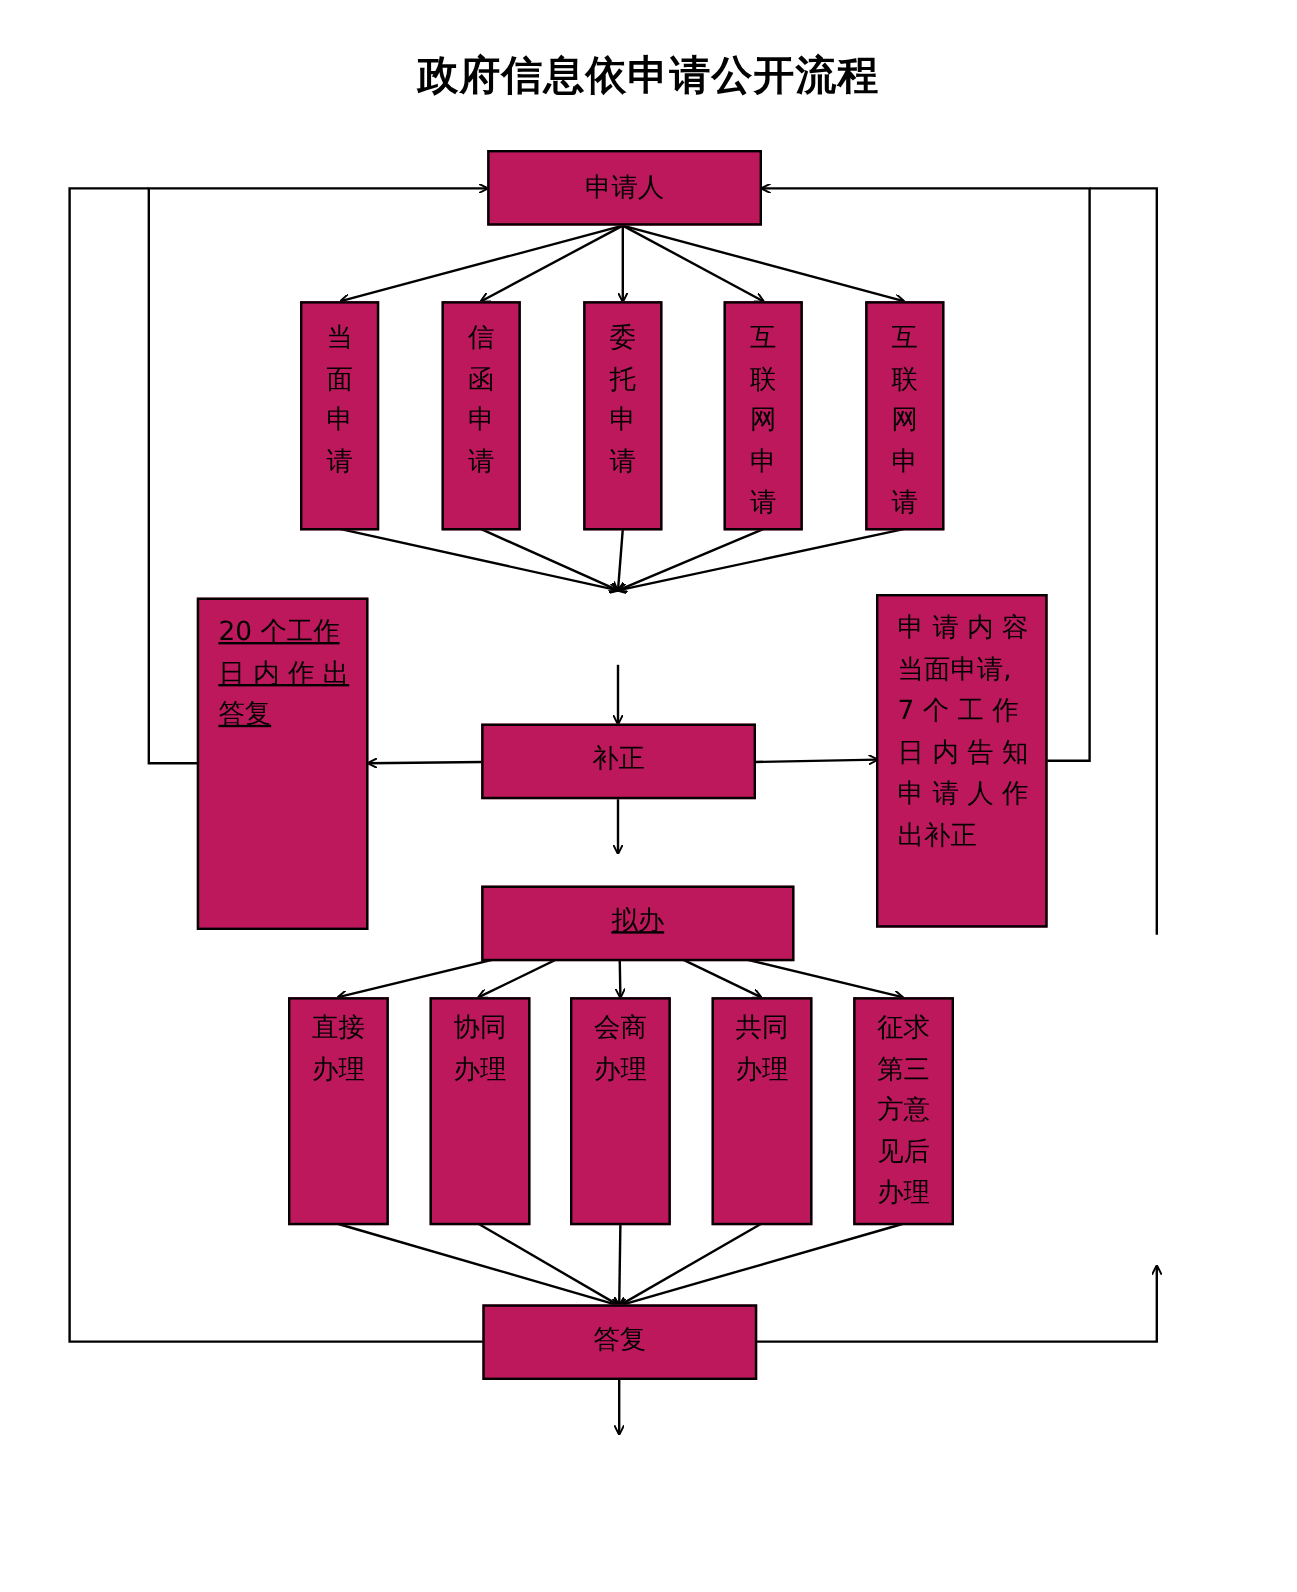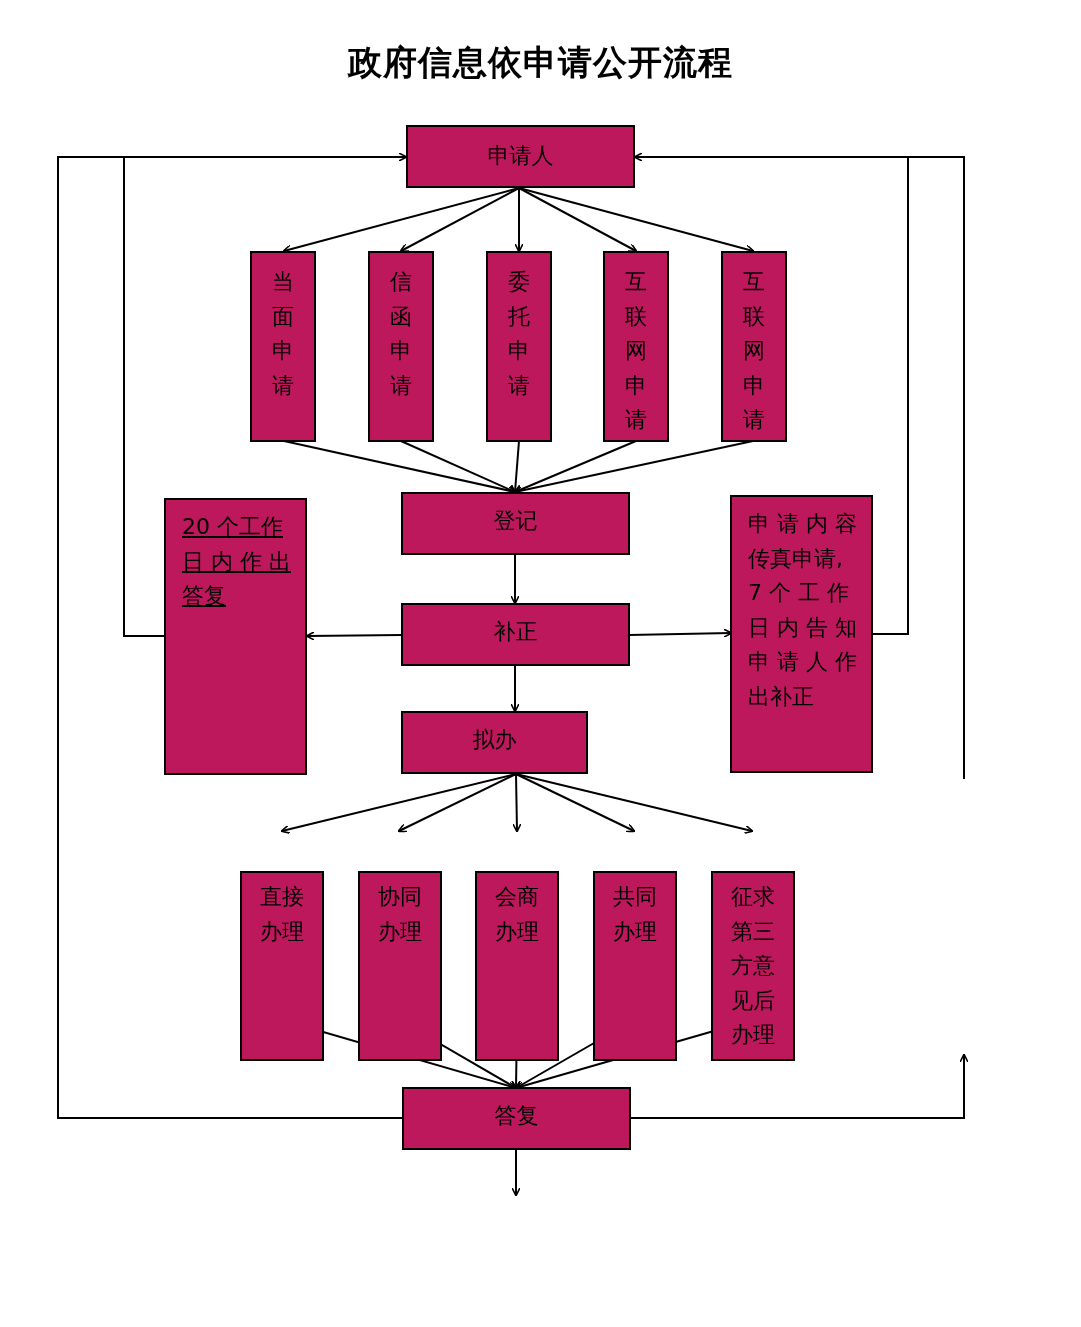--- a/index.html
+++ b/index.html
@@ -6,21 +6,21 @@
     body { width: 1081px; height: 1327px; position: relative; overflow: hidden;
            font-family: "DejaVu Sans", "Liberation Sans", sans-serif; color: #000; }
     #canvas { position: absolute; left: 0; top: 0; width: 1081px; height: 1327px; padding-left: 35px; }
     svg#links { position: absolute; left: 0; top: 0; }
     .title { position: absolute; left: 0; width: 1081px; top: 40px; text-align: center;
              font-size: 34px; font-weight: bold; letter-spacing: 1px; }
     .box { position: absolute; box-sizing: border-box; border: 2px solid #000; background: #be185d; }
     .hbox { display: flex; align-items: flex-start; justify-content: center; font-size: 22px; padding-top: 12px; }
     .vbox { font-size: 22px; text-align: center; padding-top: 12px; line-height: 34.5px; }
     .vbox span { display: block; }
-    .sbox { font-size: 22px; text-align: center; padding-top: 7px; line-height: 34.5px; margin-top: 40px; }
+    .sbox { font-size: 22px; text-align: center; padding-top: 7px; line-height: 34.5px; }
     .sbox span { display: block; }
     .note { font-size: 22px; line-height: 34.5px; padding: 10px 14px 0 16px; text-align: justify; }
     .note span { display: block; white-space: nowrap; }
   </style>
 </head>
 <body>
 
 <div id="canvas">
 
   <svg id="links" width="1081" height="1327">
@@ -86,41 +86,38 @@
   <div class="box vbox" style="left:486px;top:251px;width:66px;height:191px;">
     <span style="width:1em;margin:0 auto;word-break:break-all;">委托申请</span>
   </div>
   <div class="box vbox" style="left:603px;top:251px;width:66px;height:191px;">
     <span style="width:1em;margin:0 auto;word-break:break-all;">互联网申请</span>
   </div>
   <div class="box vbox" style="left:721px;top:251px;width:66px;height:191px;">
     <span style="width:1em;margin:0 auto;word-break:break-all;">互联网申请</span>
   </div>
 
-  <div class="box hbox" style="left:401px;top:492px;width:229px;height:63px;">
-    <span>登记</span>
-  </div>
 
   <div class="box hbox" style="left:401px;top:603px;width:229px;height:63px;">
     <span>补正</span>
   </div>
 
-  <div class="box hbox" style="left:401px;top:711px;width:187px;height:63px;">
+  <div class="box hbox" style="left:401px;top:738px;width:261px;height:63px;text-decoration:underline;">
     <span>拟办</span>
   </div>
 
   <div class="box note" style="left:164px;top:498px;width:143px;height:277px;text-decoration:underline;">
     <span>20 个工作</span>
     <span>日 内 作 出</span>
     <span>答复</span>
   </div>
 
   <div class="box note" style="left:730px;top:495px;width:143px;height:278px;">
     <span>申 请 内 容</span>
-    <span>传真申请,</span>
+    <span>当面申请,</span>
     <span>7 个 工 作</span>
     <span>日 内 告 知</span>
     <span>申 请 人 作</span>
     <span>出补正</span>
   </div>
 
   <div class="box sbox" style="left:240px;top:831px;width:84px;height:190px;">
     <span>直接</span>
     <span>办理</span>
   </div>

